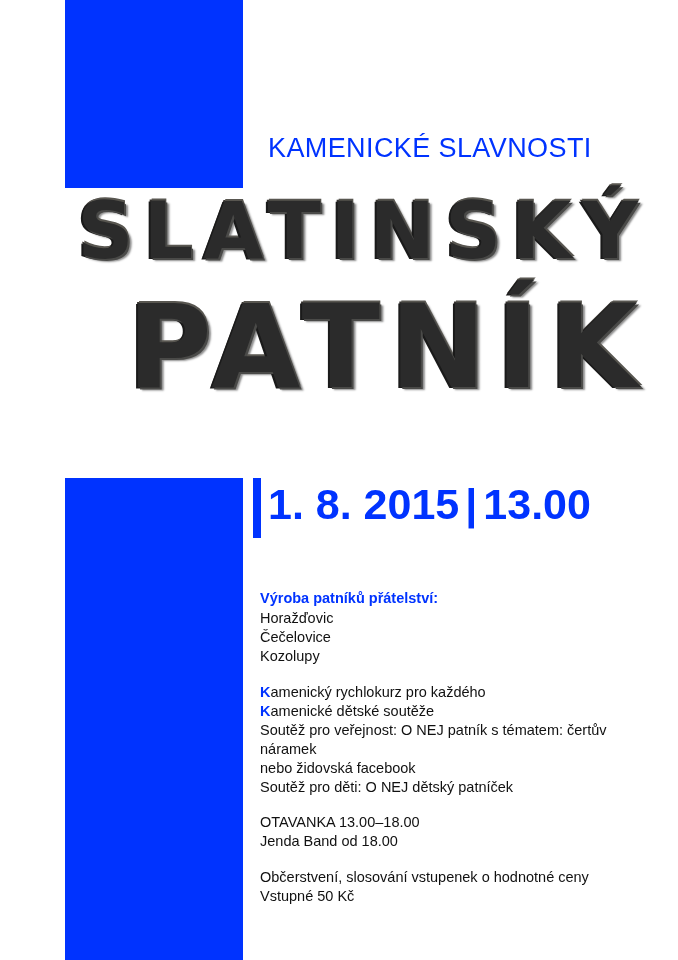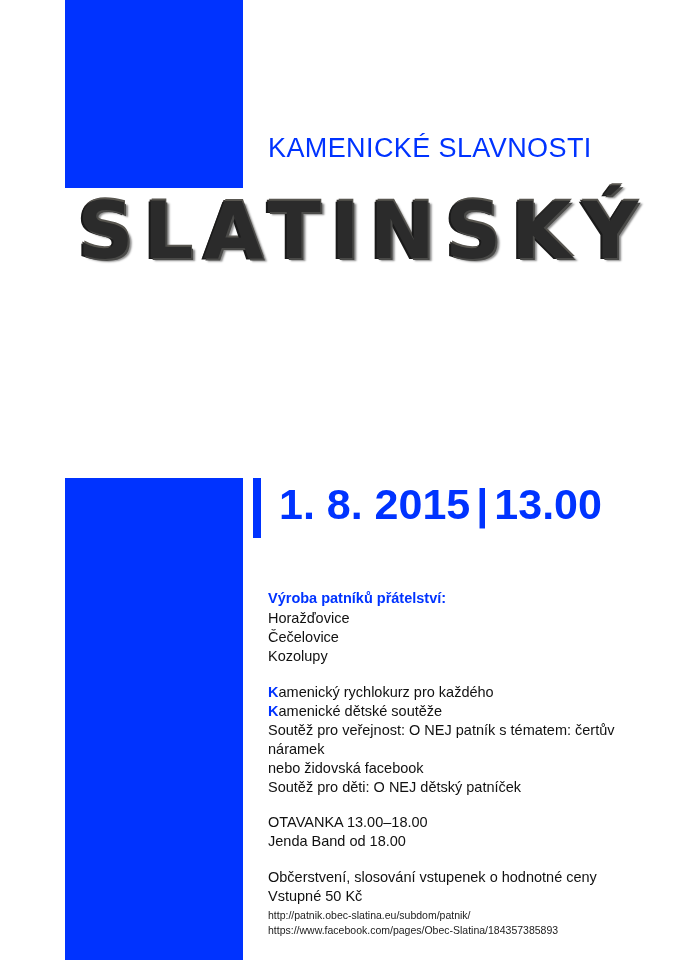--- a/index.html
+++ b/index.html
@@ -86,21 +86,21 @@
     font-size: 78px;
   }
   .stone-line-2 {
     top: 112px;
     font-size: 115px;
   }
 
   
   .date-line {
     position: absolute;
-    left: 279px;
+    left: 268px;
     top: 480px;
     font-size: 43px;
     font-weight: bold;
     color: #0033ff;
     white-space: nowrap;
   }
   .date-sep {
     color: #0033ff;
     padding: 0 6px;
   }
@@ -110,21 +110,21 @@
     top: 531px;
     font-size: 35px;
     font-weight: bold;
     color: #0033ff;
     white-space: nowrap;
   }
 
   
   .body-col {
     position: absolute;
-    left: 268px;
+    left: 260px;
     top: 589px;
     width: 392px;
     color: #111111;
     font-size: 14.5px;
     line-height: 1.32;
   }
   .sect {
     margin-bottom: 16px;
   }
   .sect-head {
@@ -157,31 +157,32 @@
 <div id="poster">
 
   <div class="blue-top-left"></div>
   <div class="blue-left-strip"></div>
   <div class="blue-accent-bar"></div>
 
   <div class="kicker">KAMENICKÉ SLAVNOSTI</div>
 
   <div class="stone-block">
     <div class="stone-line stone-line-1">SLATINSKÝ</div>
+    <div class="stone-line stone-line-2">PATNÍK</div>
   </div>
 
   <div class="date-line">
     <span>1. 8. 2015</span><span class="date-sep">|</span><span>13.00</span>
   </div>
 
   <div class="body-col">
 
     <div class="sect">
       <div class="sect-head">Výroba patníků přátelství:</div>
-      <div class="line">Horažďovice</div>
+      <div class="line">Horažďovic</div>
       <div class="line">Čečelovice</div>
       <div class="line">Kozolupy</div>
     </div>
 
     <div class="sect">
       <div class="line"><span class="cap">K</span>amenický rychlokurz pro každého</div>
       <div class="line"><span class="cap">K</span>amenické dětské soutěže</div>
       <div class="line">Soutěž pro veřejnost: O NEJ patník s tématem: čertův náramek</div>
       <div class="line">nebo židovská facebook</div>
       <div class="line">Soutěž pro děti: O NEJ dětský patníček</div>
@@ -192,18 +193,14 @@
       <div class="line">Jenda Band od 18.00</div>
     </div>
 
     <div class="sect">
       <div class="line">Občerstvení, slosování vstupenek o hodnotné ceny</div>
       <div class="line">Vstupné 50 Kč</div>
     </div>
 
   </div>
 
-  <div class="links">
-    <div>http://patnik.obec-slatina.eu/subdom/patnik/</div>
-    <div>https://www.facebook.com/pages/Obec-Slatina/184357385893</div>
-  </div>
 
 </div>
 
 </body></html>

